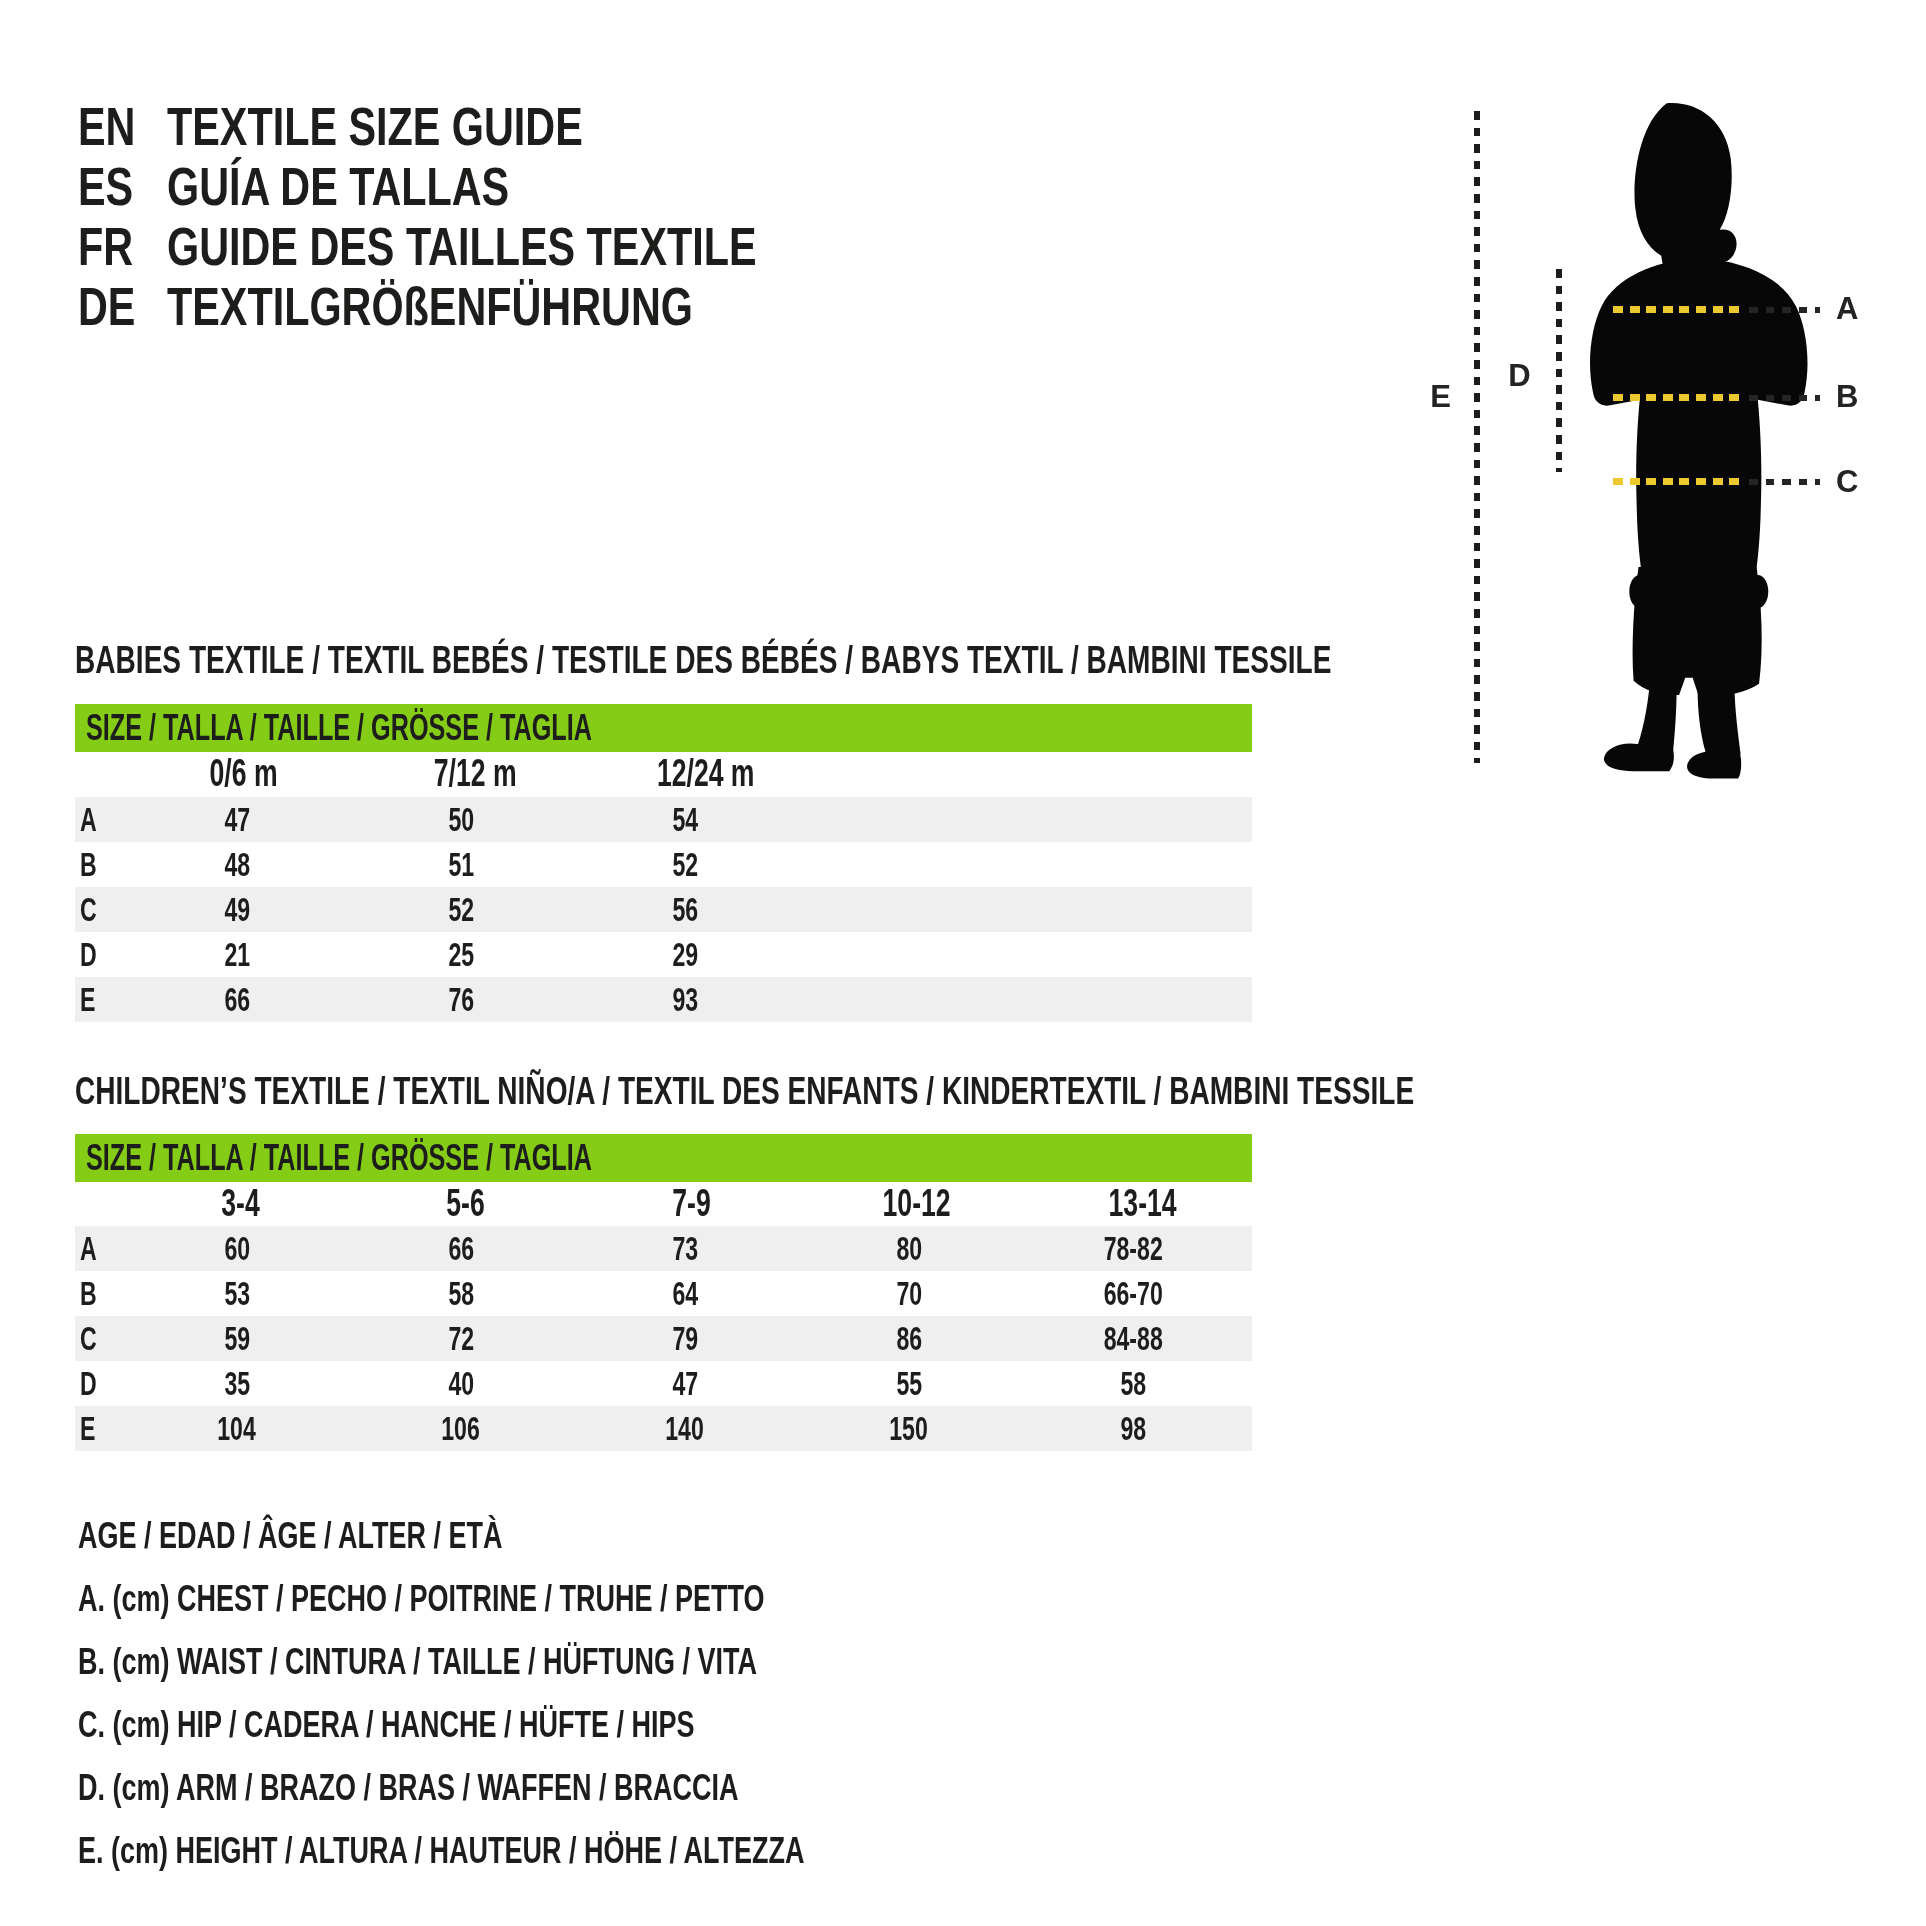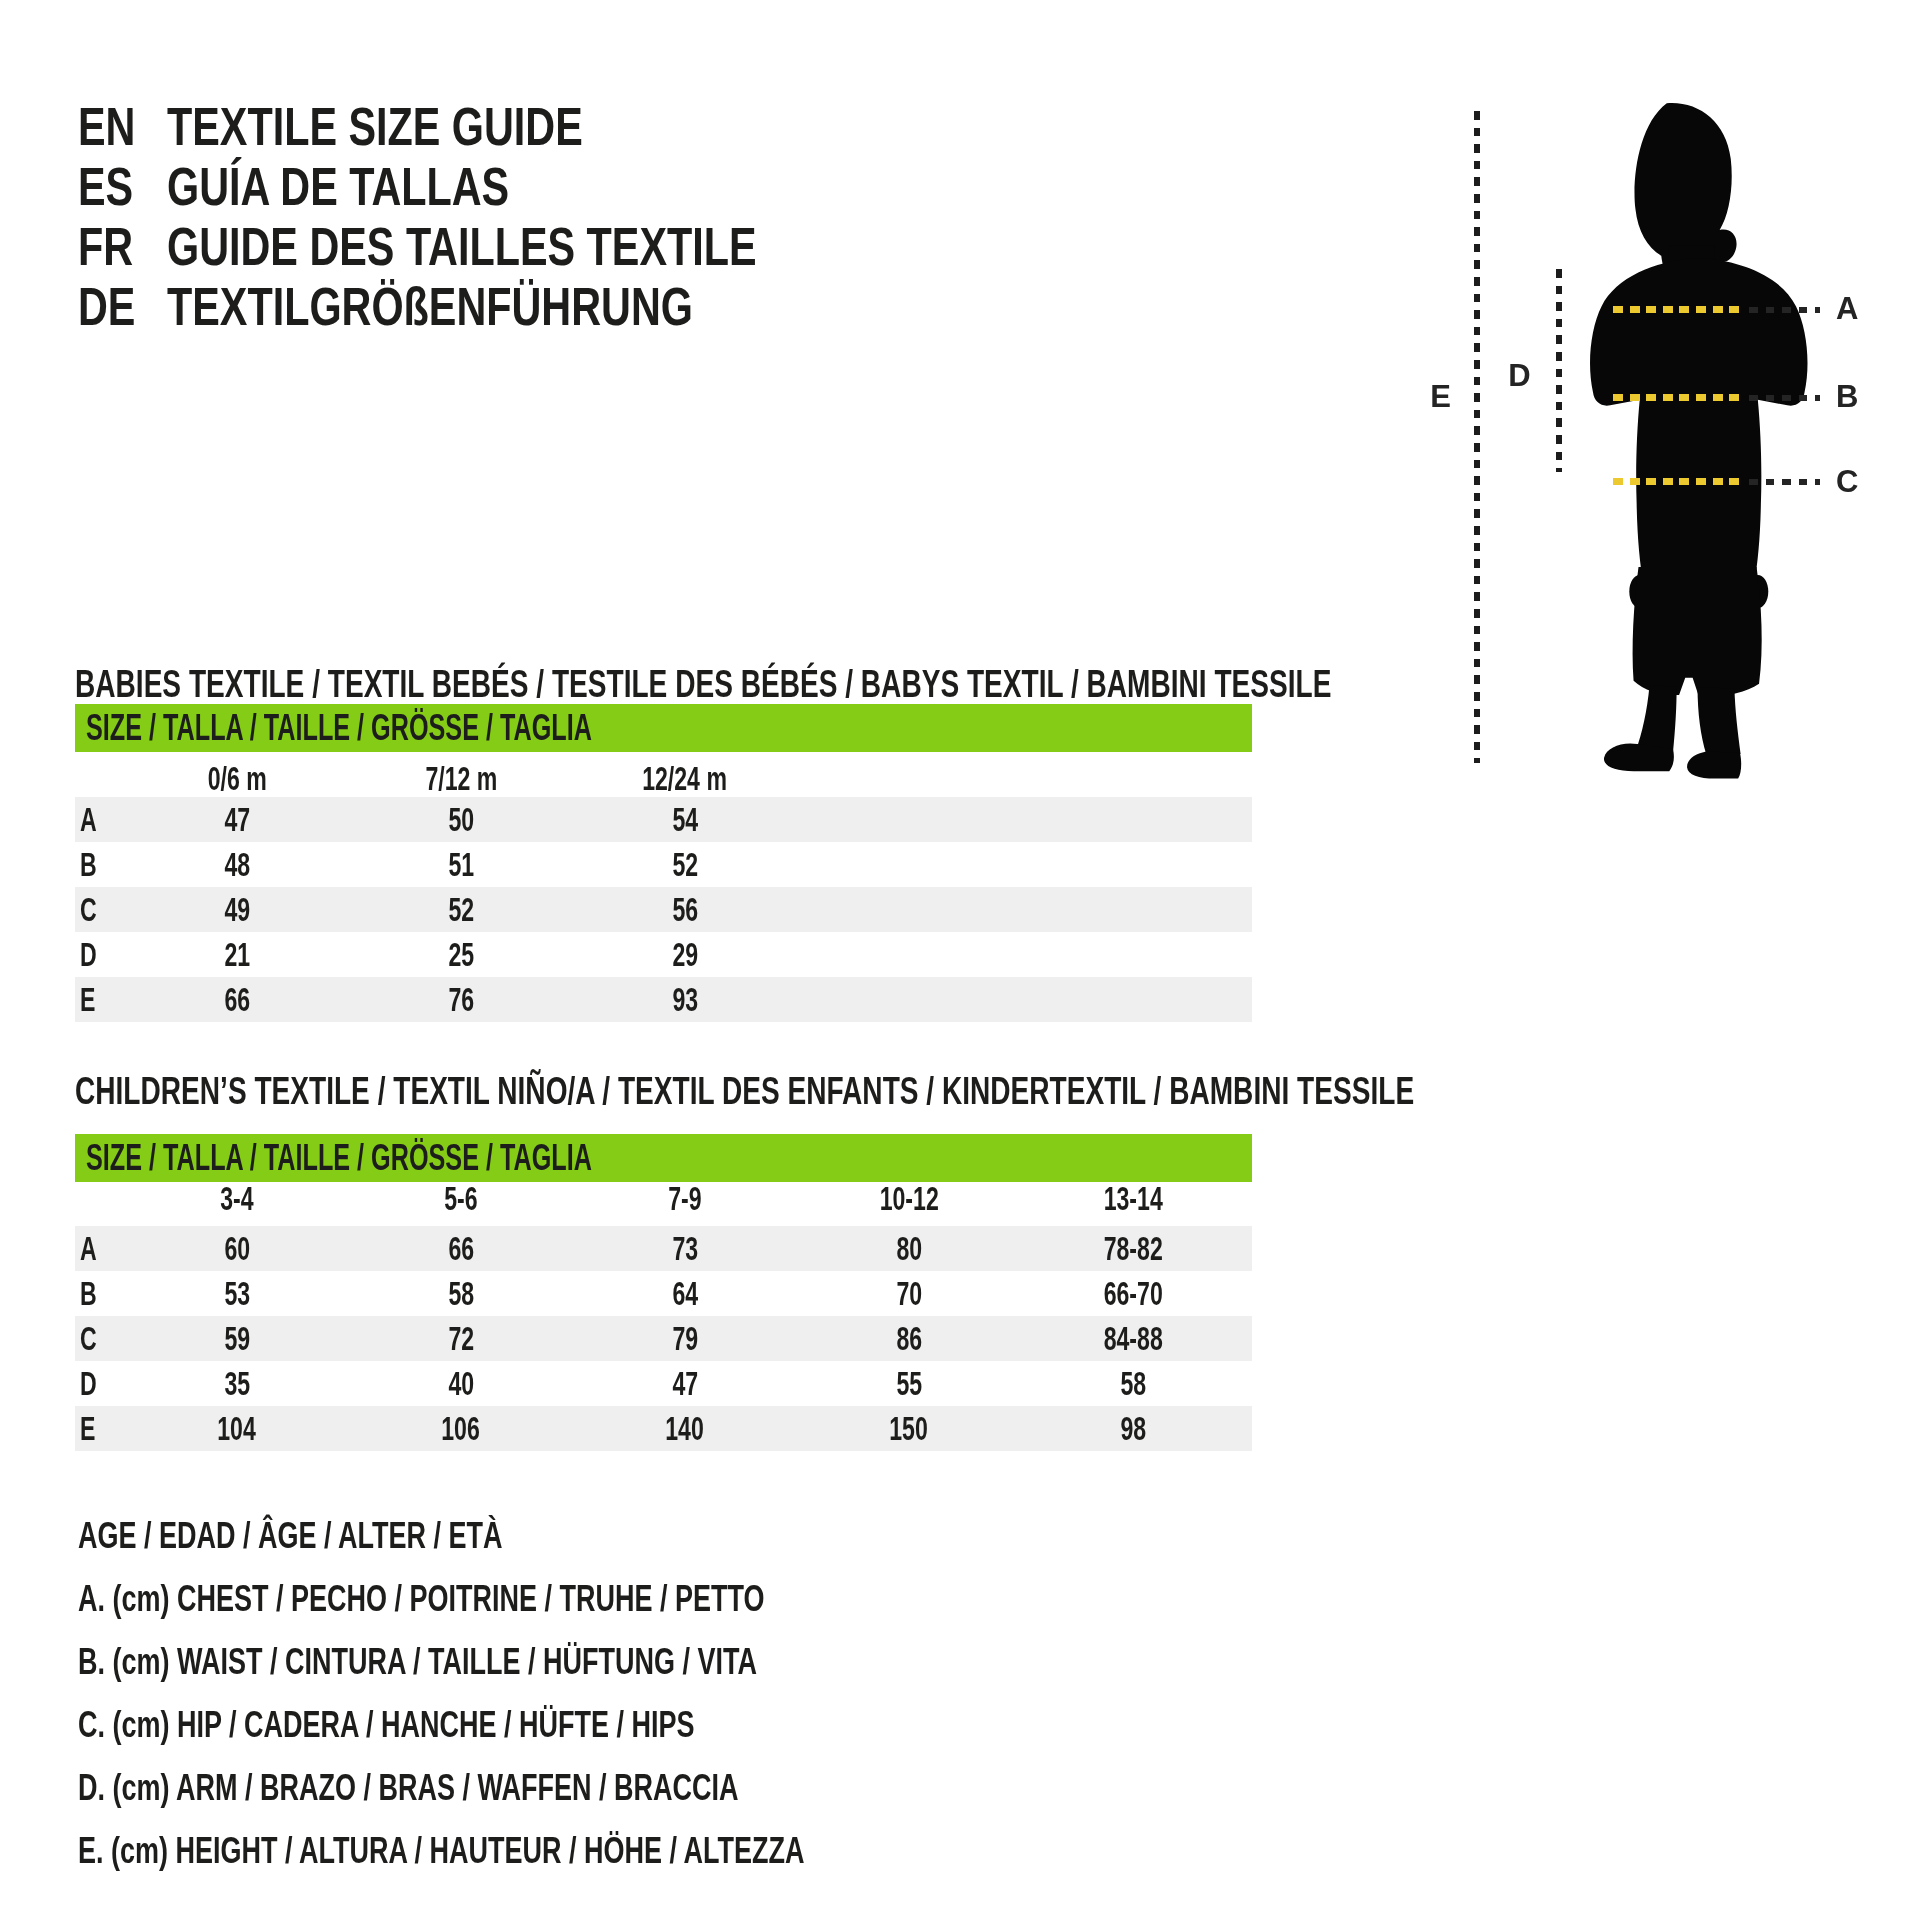--- a/index.html
+++ b/index.html
@@ -13,21 +13,21 @@
   .x72{transform:scaleX(.72);}
   .x70{transform:scaleX(.70);}
   
   #lang{left:78px;top:96px;}
   .langrow{display:flex;height:60px;align-items:center;font-size:53px;}
   .langcode{width:89px;}
   
   .secheading{height:44px;line-height:44px;font-size:39px;}
   
   .sizebar{width:1177px;height:48px;background:#84cc16;line-height:48px;font-size:36px;padding-left:11px;box-sizing:border-box;}
-  .colrow{width:1177px;height:46px;display:flex;align-items:flex-end;font-size:33px;}
+  .colrow{width:1177px;height:46px;display:flex;align-items:flex-start;font-size:38px;gap:7px;}
   .trow{width:1177px;height:45px;display:flex;align-items:center;font-size:33px;}
   .zebra{background:#efefef;}
   .lblcell{width:50px;padding-left:5px;box-sizing:border-box;}
   .vcell{width:224px;text-align:center;}
   
   #legend{left:78px;top:1504px;}
   .legline{height:63px;display:flex;align-items:center;font-size:36px;}
   
   .vdash{width:5.5px;background:repeating-linear-gradient(180deg,#1c1c1c 0 8.6px,transparent 8.6px 16.6px);}
   .ydash{height:7.4px;background:repeating-linear-gradient(90deg,#ecc92f 0 10px,transparent 10px 16.6px);}
@@ -102,21 +102,21 @@
 
   <div class="abs ydash" style="left:1613px;top:394px;width:131px;"></div>
   <div class="abs kdash" style="left:1749px;top:395px;width:71px;"></div>
   <div class="abs marker" style="left:1836px;top:375px;">B</div>
 
   <div class="abs ydash" style="left:1613px;top:478px;width:131px;"></div>
   <div class="abs kdash" style="left:1749px;top:479px;width:71px;"></div>
   <div class="abs marker" style="left:1836px;top:460px;">C</div>
 </div>
 
-<div class="abs secheading" style="left:75px;top:638px;margin-top:24px;">
+<div class="abs secheading" style="left:75px;top:638px;">
   <span class="cond x72">BABIES TEXTILE / TEXTIL BEBÉS / TESTILE DES BÉBÉS / BABYS TEXTIL / BAMBINI TESSILE</span>
 </div>
 
 <div class="abs sizebar" style="left:75px;top:704px;">
   <span class="cond x70">SIZE / TALLA / TAILLE / GRÖSSE / TAGLIA</span>
 </div>
 
 <div class="abs colrow" style="left:75px;top:752px;">
   <div class="lblcell"></div>
   <div class="vcell"><span class="condc x70">0/6 m</span></div>

